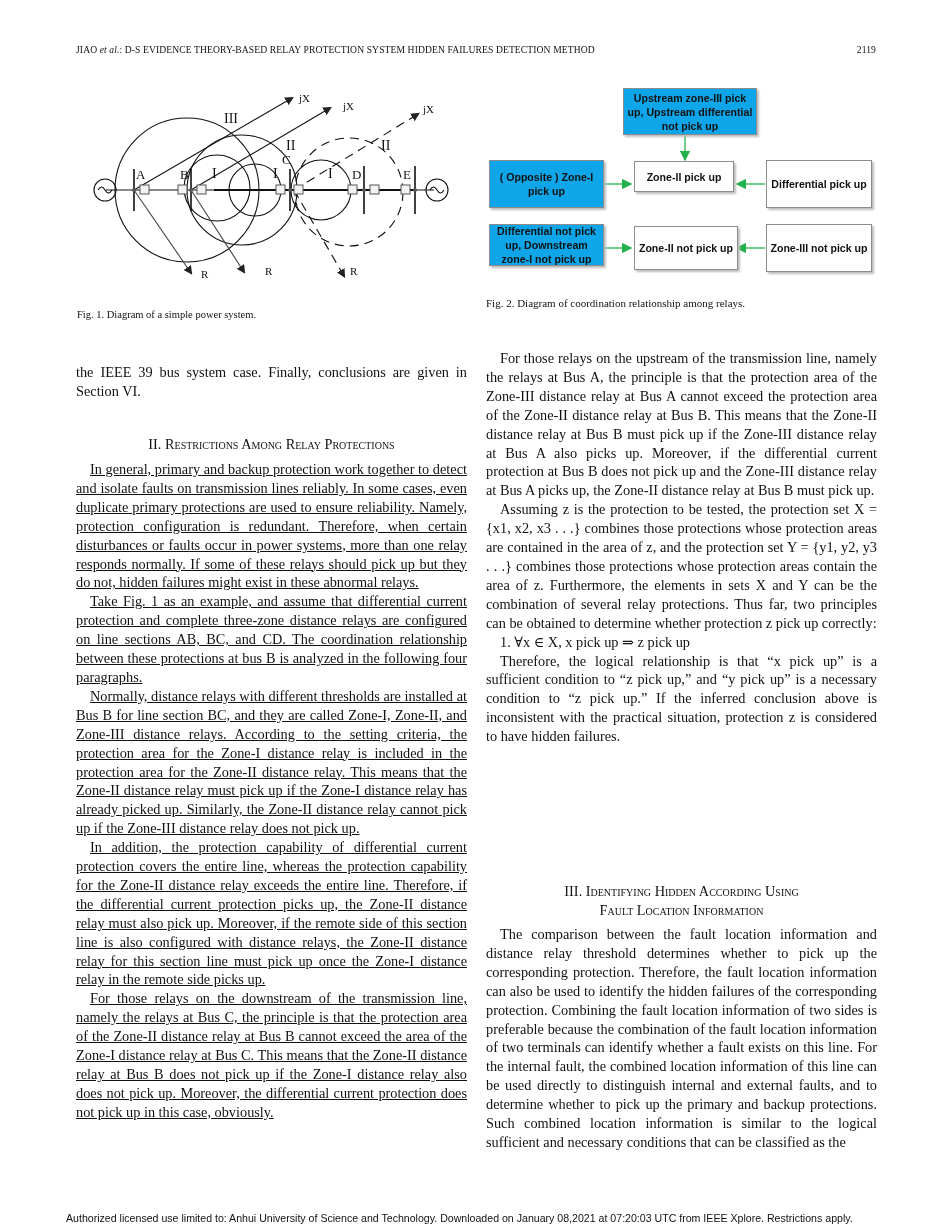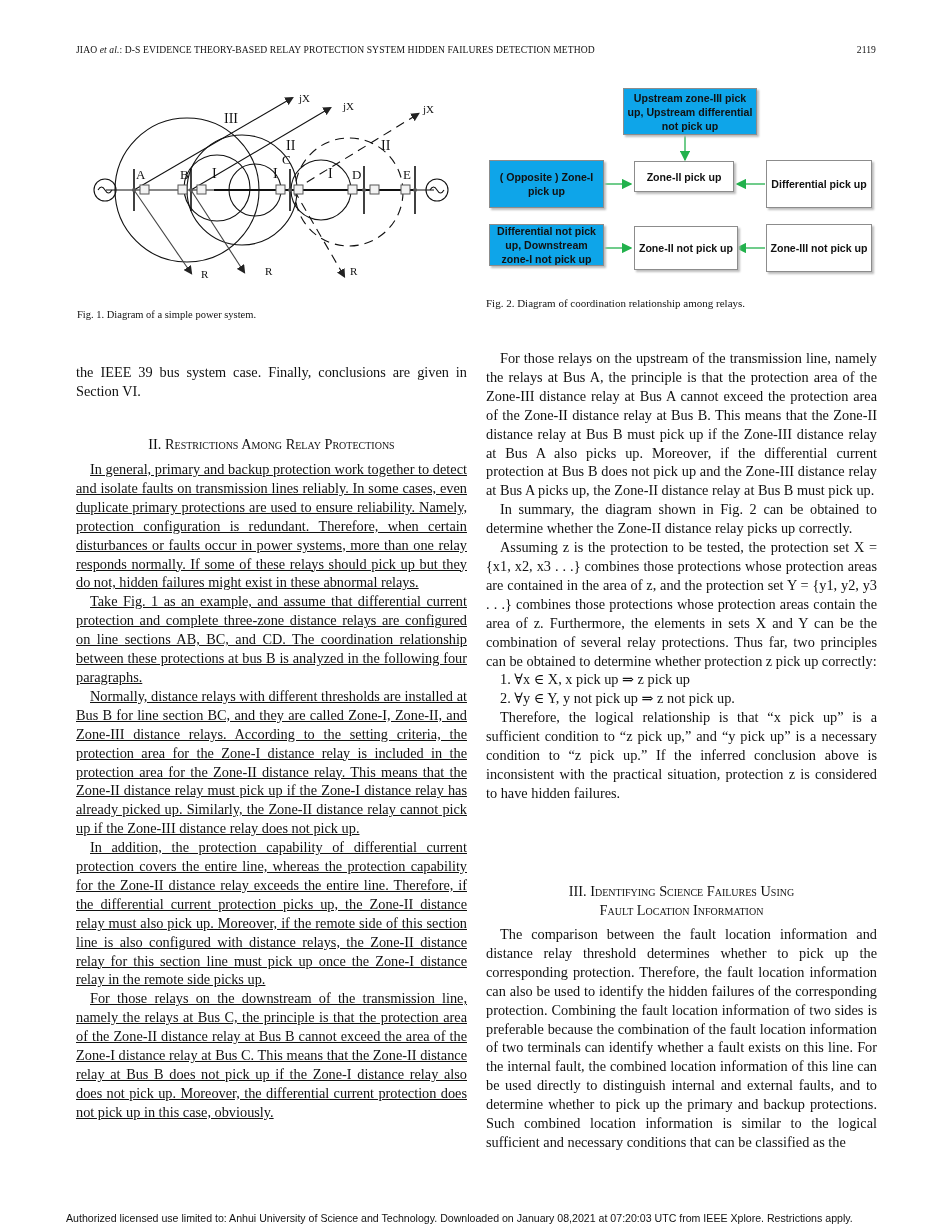--- a/index.html
+++ b/index.html
@@ -156,27 +156,25 @@
 <div class="col" style="left:76px; top:460px;text-decoration:underline;">
   <p>In general, primary and backup protection work together to detect and isolate faults on transmission lines reliably. In some cases, even duplicate primary protections are used to ensure reliability. Namely, protection configuration is redundant. Therefore, when certain disturbances or faults occur in power systems, more than one relay responds normally. If some of these relays should pick up but they do not, hidden failures might exist in these abnormal relays.</p>
   <p>Take Fig. 1 as an example, and assume that differential current protection and complete three-zone distance relays are configured on line sections AB, BC, and CD. The coordination relationship between these protections at bus B is analyzed in the following four paragraphs.</p>
   <p>Normally, distance relays with different thresholds are installed at Bus B for line section BC, and they are called Zone-I, Zone-II, and Zone-III distance relays. According to the setting criteria, the protection area for the Zone-I distance relay is included in the protection area for the Zone-II distance relay. This means that the Zone-II distance relay must pick up if the Zone-I distance relay has already picked up. Similarly, the Zone-II distance relay cannot pick up if the Zone-III distance relay does not pick up.</p>
   <p>In addition, the protection capability of differential current protection covers the entire line, whereas the protection capability for the Zone-II distance relay exceeds the entire line. Therefore, if the differential current protection picks up, the Zone-II distance relay must also pick up. Moreover, if the remote side of this section line is also configured with distance relays, the Zone-II distance relay for this section line must pick up once the Zone-I distance relay in the remote side picks up.</p>
   <p>For those relays on the downstream of the transmission line, namely the relays at Bus C, the principle is that the protection area of the Zone-II distance relay at Bus B cannot exceed the area of the Zone-I distance relay at Bus C. This means that the Zone-II distance relay at Bus B does not pick up if the Zone-I distance relay also does not pick up. Moreover, the differential current protection does not pick up in this case, obviously.</p>
 </div>
 
 <div class="col col-right">
   <p>For those relays on the upstream of the transmission line, namely the relays at Bus A, the principle is that the protection area of the Zone-III distance relay at Bus A cannot exceed the protection area of the Zone-II distance relay at Bus B. This means that the Zone-II distance relay at Bus B must pick up if the Zone-III distance relay at Bus A also picks up. Moreover, if the differential current protection at Bus B does not pick up and the Zone-III distance relay at Bus A picks up, the Zone-II distance relay at Bus B must pick up.</p>
-  <p>In summary, the diagram shown in Fig. 2 can be obtained to determine whether the Zone-II distance relay picks up correctly.</p>
   <p>Assuming z is the protection to be tested, the protection set X = {x1, x2, x3 . . .} combines those protections whose protection areas are contained in the area of z, and the protection set Y = {y1, y2, y3 . . .} combines those protections whose protection areas contain the area of z. Furthermore, the elements in sets X and Y can be the combination of several relay protections. Thus far, two principles can be obtained to determine whether protection z pick up correctly:</p>
   <p class="list-item">1.  ∀x ∈ X, x pick up ⇒ z pick up</p>
-  <p class="list-item">2.  ∀y ∈ Y, y not pick up ⇒ z not pick up.</p>
   <p>Therefore, the logical relationship is that “x pick up” is a sufficient condition to “z pick up,” and “y pick up” is a necessary condition to “z pick up.” If the inferred conclusion above is inconsistent with the practical situation, protection z is considered to have hidden failures.</p>
 </div>
 <div class="heading-right">
-  <p class="section-heading">III. Identifying Science Failures Using</p>
+  <p class="section-heading">III. Identifying Hidden According Using</p>
   <p class="section-heading">Fault Location Information</p>
 </div>
 <div class="col" style="left:486px; top:925px;">
   <p>The comparison between the fault location information and distance relay threshold determines whether to pick up the corresponding protection. Therefore, the fault location information can also be used to identify the hidden failures of the corresponding protection. Combining the fault location information of two sides is preferable because the combination of the fault location information of two terminals can identify whether a fault exists on this line. For the internal fault, the combined location information of this line can be used directly to distinguish internal and external faults, and to determine whether to pick up the primary and backup protections. Such combined location information is similar to the logical sufficient and necessary conditions that can be classified as the</p>
 </div>
 
 <div class="footer">Authorized licensed use limited to: Anhui University of Science and Technology. Downloaded on January 08,2021 at 07:20:03 UTC from IEEE Xplore.  Restrictions apply.</div>
 
 </body></html>

